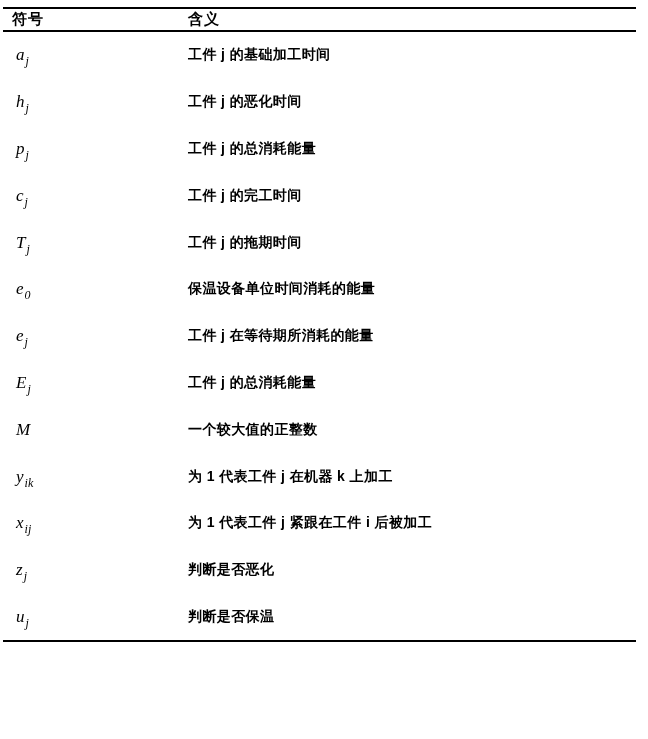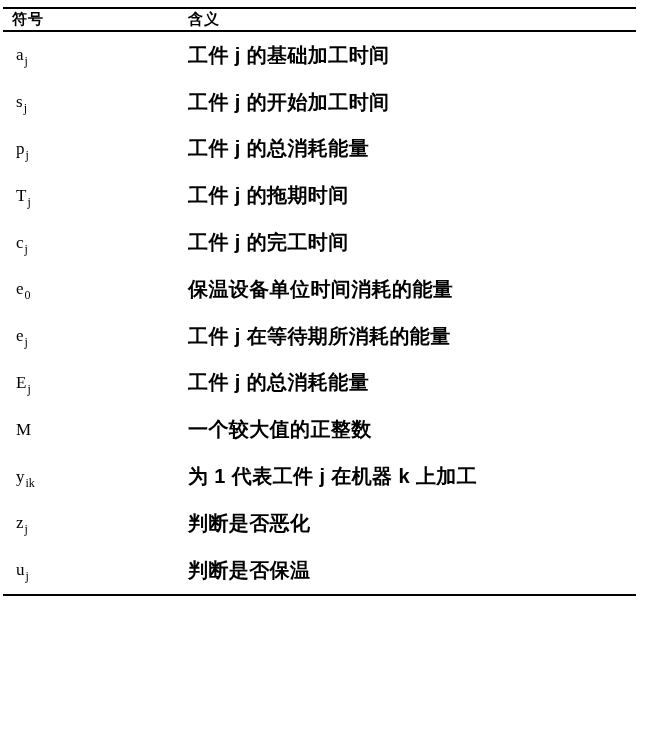--- a/index.html
+++ b/index.html
@@ -41,31 +41,32 @@
   th.col-symbol, td.symbol-cell { width: 164px; }
   th.col-symbol { padding-left: 9px; }
   th.col-meaning { padding-left: 12px; }
   td {
     padding: 0;
     vertical-align: middle;
   }
   tr.data-row td { height: 46.8px; }
   td.symbol-cell {
     font-family: "Liberation Serif", serif;
+    font-style: italic;
     font-size: 17px;
     padding-left: 13px;
   }
   td.symbol-cell .sub {
     font-size: 12px;
     position: relative;
     top: 5px;
     left: 1px;
   }
   td.meaning-cell {
-    font-size: 20px;
+    font-size: 14px;
     font-weight: bold;
     padding-left: 12px;
     letter-spacing: 0.4px;
   }
 </style>
 </head>
 <body>
 
 <div class="page">
   <table class="notation-table">
@@ -74,40 +75,40 @@
         <th class="col-symbol">符号</th>
         <th class="col-meaning">含义</th>
       </tr>
     </thead>
     <tbody id="table-body">
   <tr class="data-row">
     <td class="symbol-cell"><span class="sym">a</span><span class="sub">j</span></td>
     <td class="meaning-cell">工件 j 的基础加工时间</td>
   </tr>
 
+  <tr class="data-row">
+    <td class="symbol-cell"><span class="sym">h</span><span class="sub">j</span></td>
+    <td class="meaning-cell">工件 j 的恶化时间</td>
+  </tr>
 
 
-  <tr class="data-row">
-    <td class="symbol-cell"><span class="sym">s</span><span class="sub">j</span></td>
-    <td class="meaning-cell">工件 j 的开始加工时间</td>
-  </tr>
 
   <tr class="data-row">
     <td class="symbol-cell"><span class="sym">p</span><span class="sub">j</span></td>
     <td class="meaning-cell">工件 j 的总消耗能量</td>
   </tr>
 
   <tr class="data-row">
-    <td class="symbol-cell"><span class="sym">T</span><span class="sub">j</span></td>
-    <td class="meaning-cell">工件 j 的拖期时间</td>
+    <td class="symbol-cell"><span class="sym">c</span><span class="sub">j</span></td>
+    <td class="meaning-cell">工件 j 的完工时间</td>
   </tr>
 
   <tr class="data-row">
-    <td class="symbol-cell"><span class="sym">c</span><span class="sub">j</span></td>
-    <td class="meaning-cell">工件 j 的完工时间</td>
+    <td class="symbol-cell"><span class="sym">T</span><span class="sub">j</span></td>
+    <td class="meaning-cell">工件 j 的拖期时间</td>
   </tr>
 
   <tr class="data-row">
     <td class="symbol-cell"><span class="sym">e</span><span class="sub">0</span></td>
     <td class="meaning-cell">保温设备单位时间消耗的能量</td>
   </tr>
 
   <tr class="data-row">
     <td class="symbol-cell"><span class="sym">e</span><span class="sub">j</span></td>
     <td class="meaning-cell">工件 j 在等待期所消耗的能量</td>
@@ -121,20 +122,24 @@
   <tr class="data-row">
     <td class="symbol-cell"><span class="sym">M</span><span class="sub"></span></td>
     <td class="meaning-cell">一个较大值的正整数</td>
   </tr>
 
   <tr class="data-row">
     <td class="symbol-cell"><span class="sym">y</span><span class="sub">ik</span></td>
     <td class="meaning-cell">为 1 代表工件 j 在机器 k 上加工</td>
   </tr>
 
+  <tr class="data-row">
+    <td class="symbol-cell"><span class="sym">x</span><span class="sub">ij</span></td>
+    <td class="meaning-cell">为 1 代表工件 j 紧跟在工件 i 后被加工</td>
+  </tr>
 
   <tr class="data-row">
     <td class="symbol-cell"><span class="sym">z</span><span class="sub">j</span></td>
     <td class="meaning-cell">判断是否恶化</td>
   </tr>
 
   <tr class="data-row">
     <td class="symbol-cell"><span class="sym">u</span><span class="sub">j</span></td>
     <td class="meaning-cell">判断是否保温</td>
   </tr>

